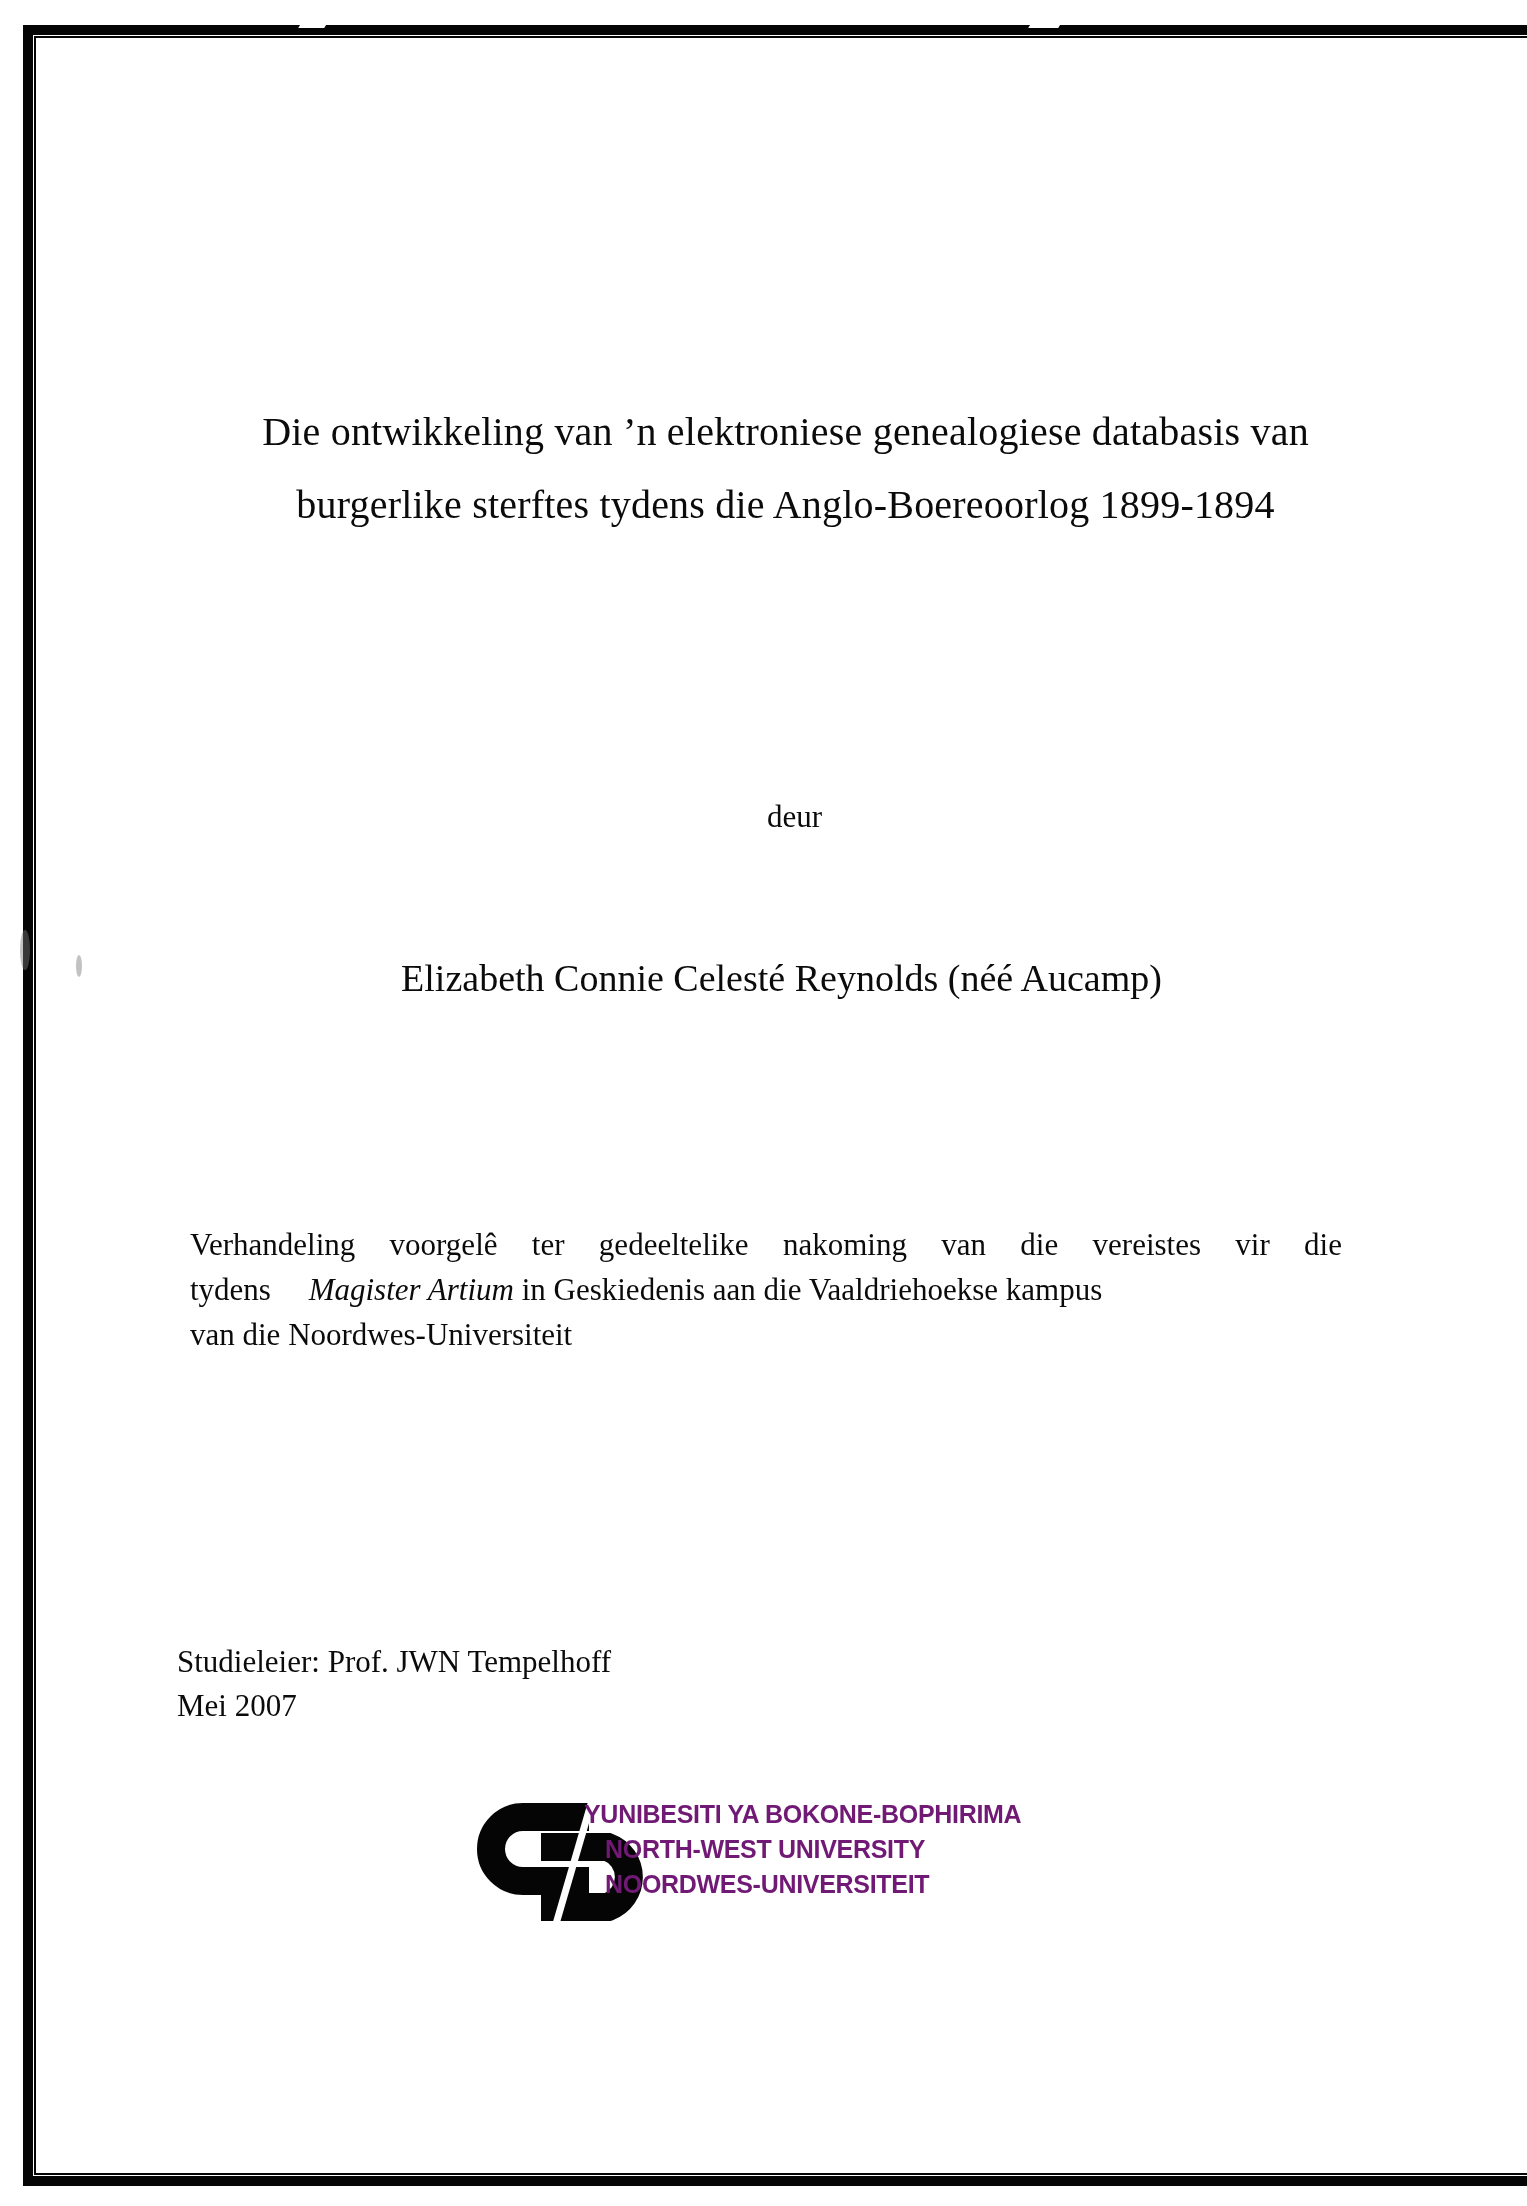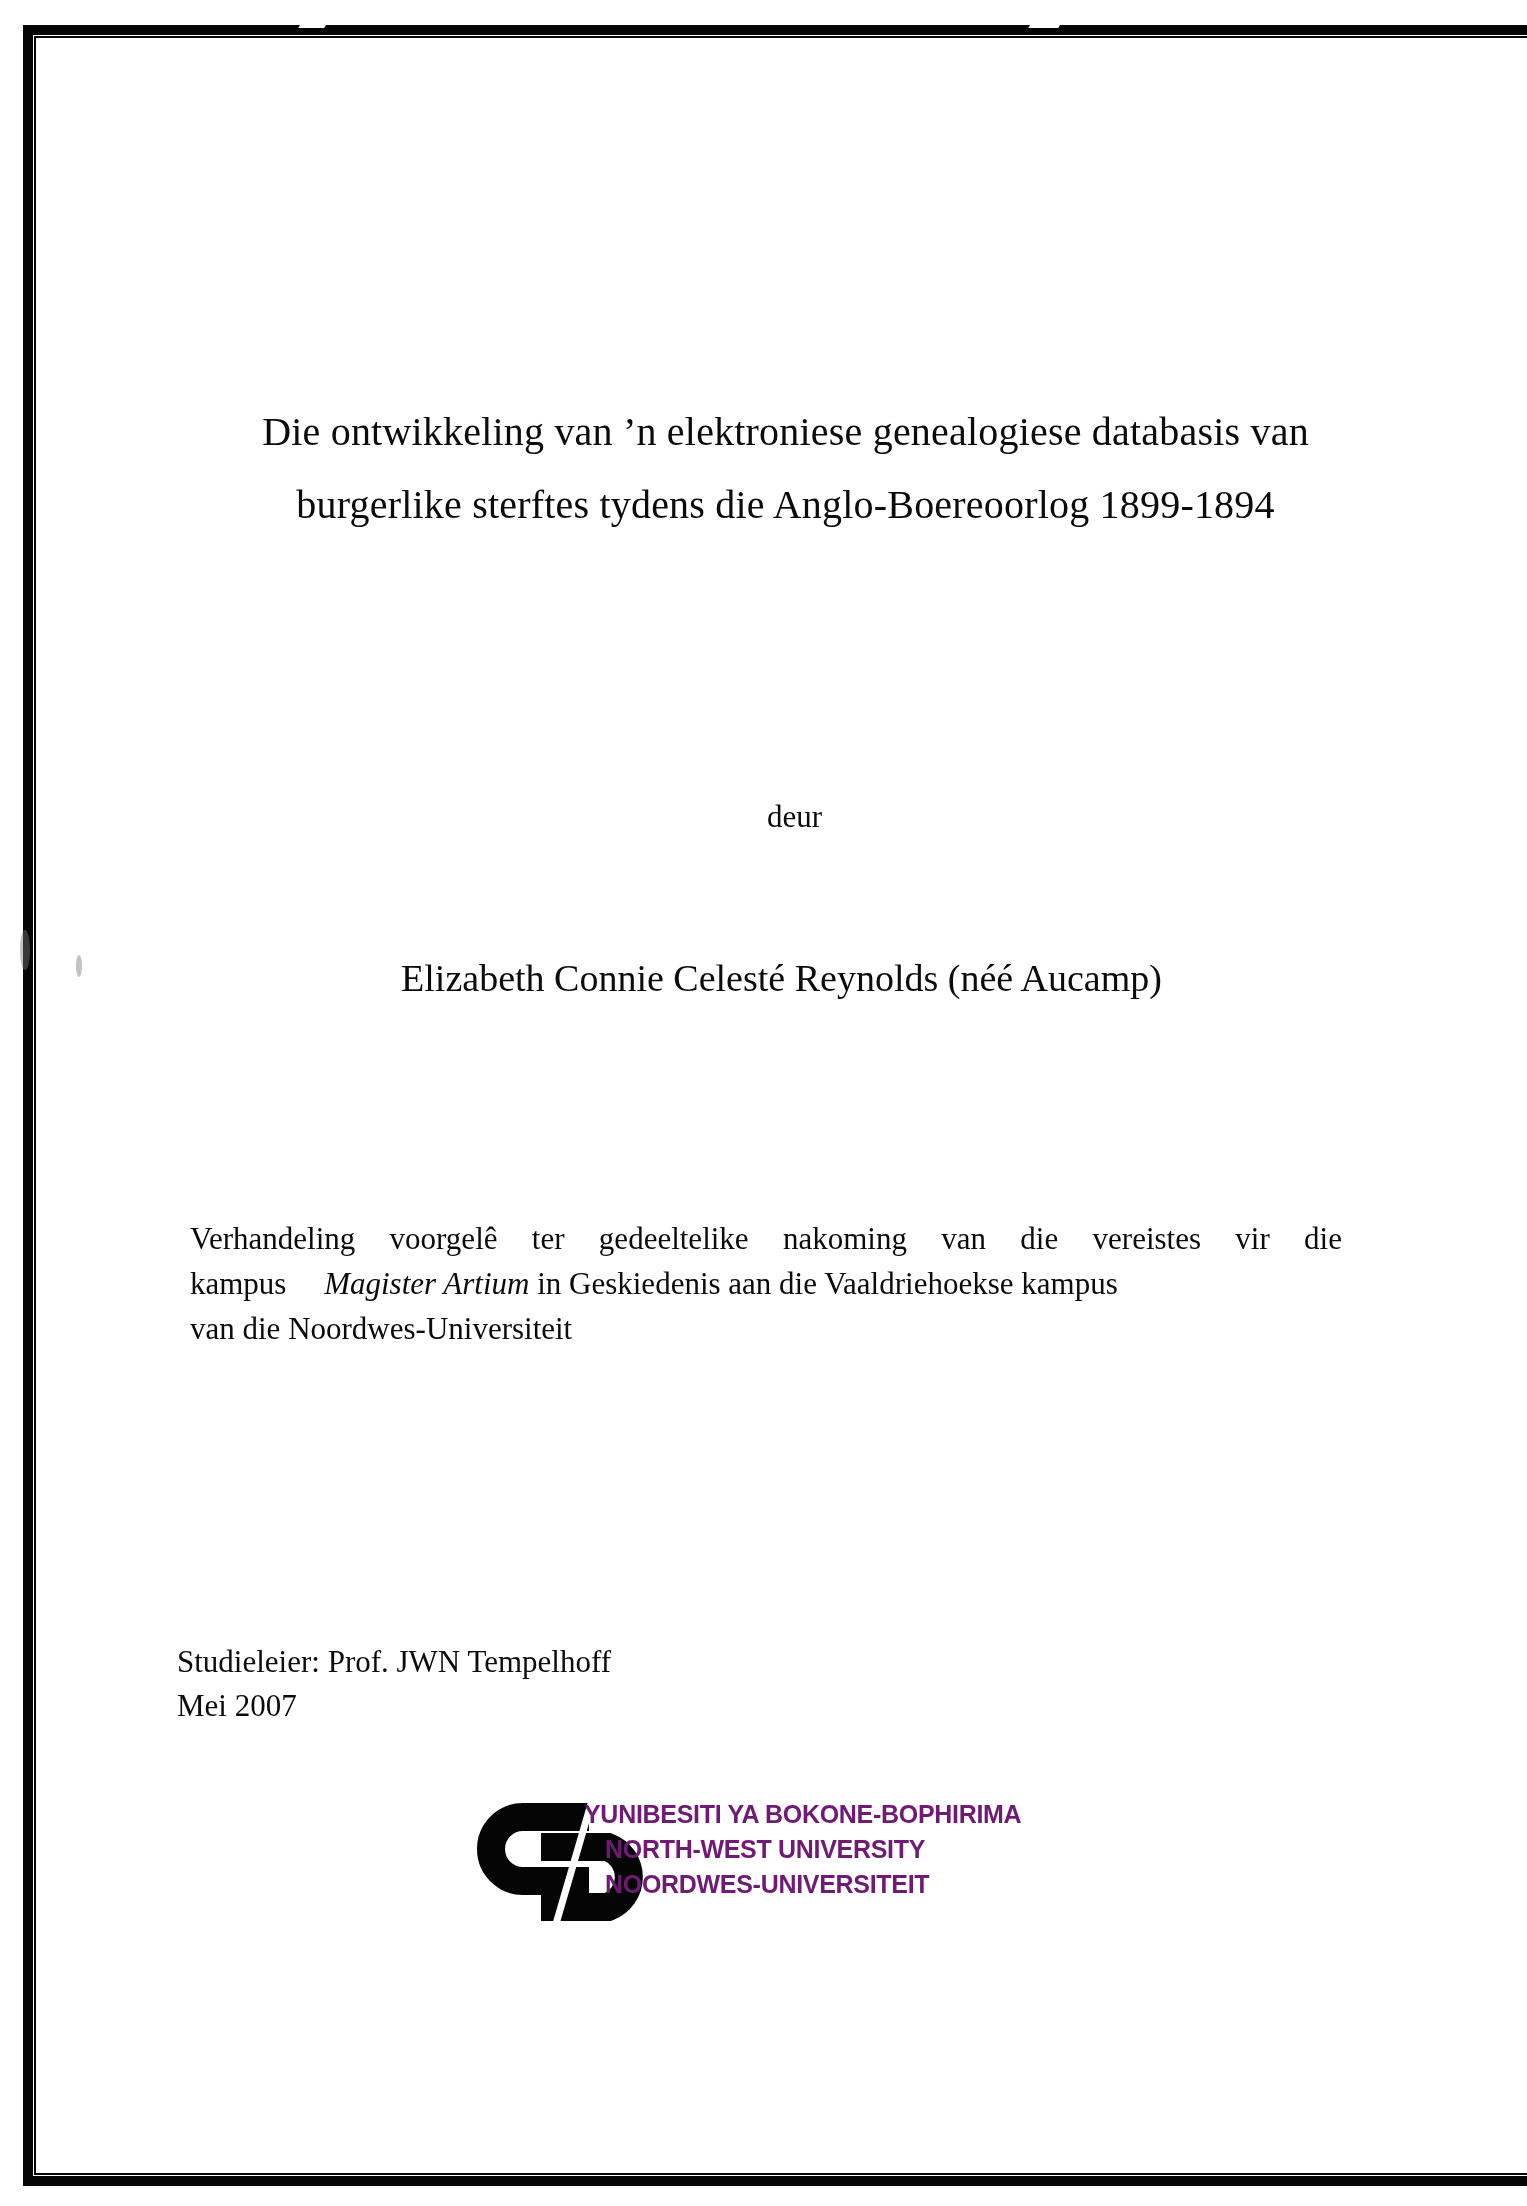--- a/index.html
+++ b/index.html
@@ -72,20 +72,21 @@
     position: absolute;
     left: 190px;
     top: 1216px;
     width: 1152px;
     font-size: 31px;
     line-height: 45px;
   }
   .statement .justified {
     text-align: justify;
     text-align-last: justify;
+    margin-top: 6px;
   }
   .statement .italic { font-style: italic; margin-left: 30px; }
   .supervisor-block {
     position: absolute;
     left: 177px;
     top: 1640px;
     font-size: 31px;
     line-height: 44px;
   }
   .logo {
@@ -133,21 +134,21 @@
     <div>Die ontwikkeling van ’n elektroniese genealogiese databasis van</div>
     <div>burgerlike sterftes tydens die Anglo-Boereoorlog 1899-1894</div>
   </div>
 
   <div class="byline">deur</div>
 
   <div class="author">Elizabeth Connie Celesté Reynolds (néé Aucamp)</div>
 
   <div class="statement">
     <div class="justified">Verhandeling voorgelê ter gedeeltelike nakoming van die vereistes vir die</div>
-    <div><span>kampus </span><span class="italic">Magister Artium</span><span> in Geskiedenis aan die Vaaldriehoekse kampus</span></div>
+    <div><span>tydens </span><span class="italic">Magister Artium</span><span> in Geskiedenis aan die Vaaldriehoekse kampus</span></div>
     <div>van die Noordwes-Universiteit</div>
   </div>
 
   <div class="supervisor-block">
     <div>Studieleier: Prof. JWN Tempelhoff</div>
     <div>Mei 2007</div>
   </div>
 
   <div class="logo">
     <svg class="logo-mark" viewBox="0 0 193 132" xmlns="http://www.w3.org/2000/svg" aria-hidden="true">

